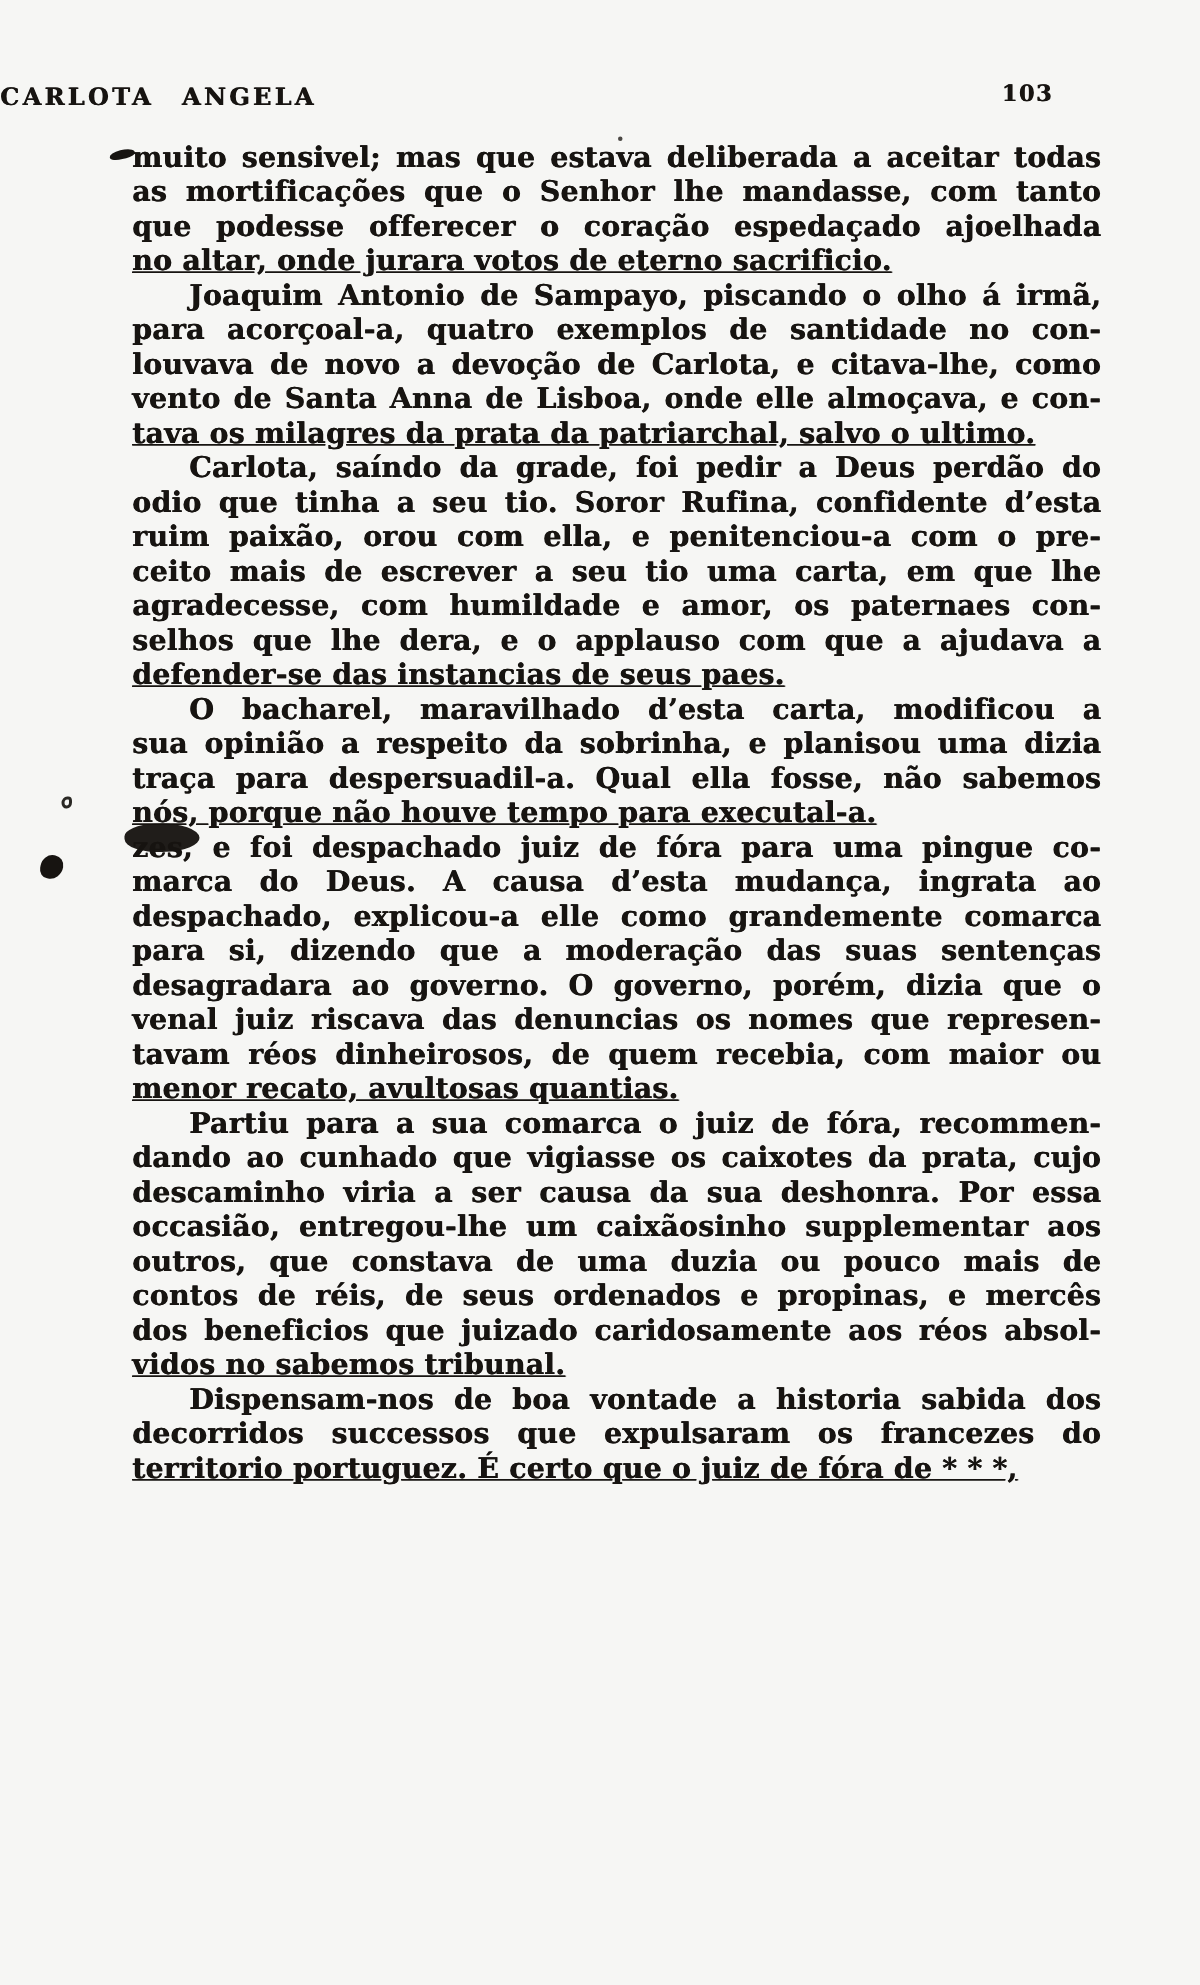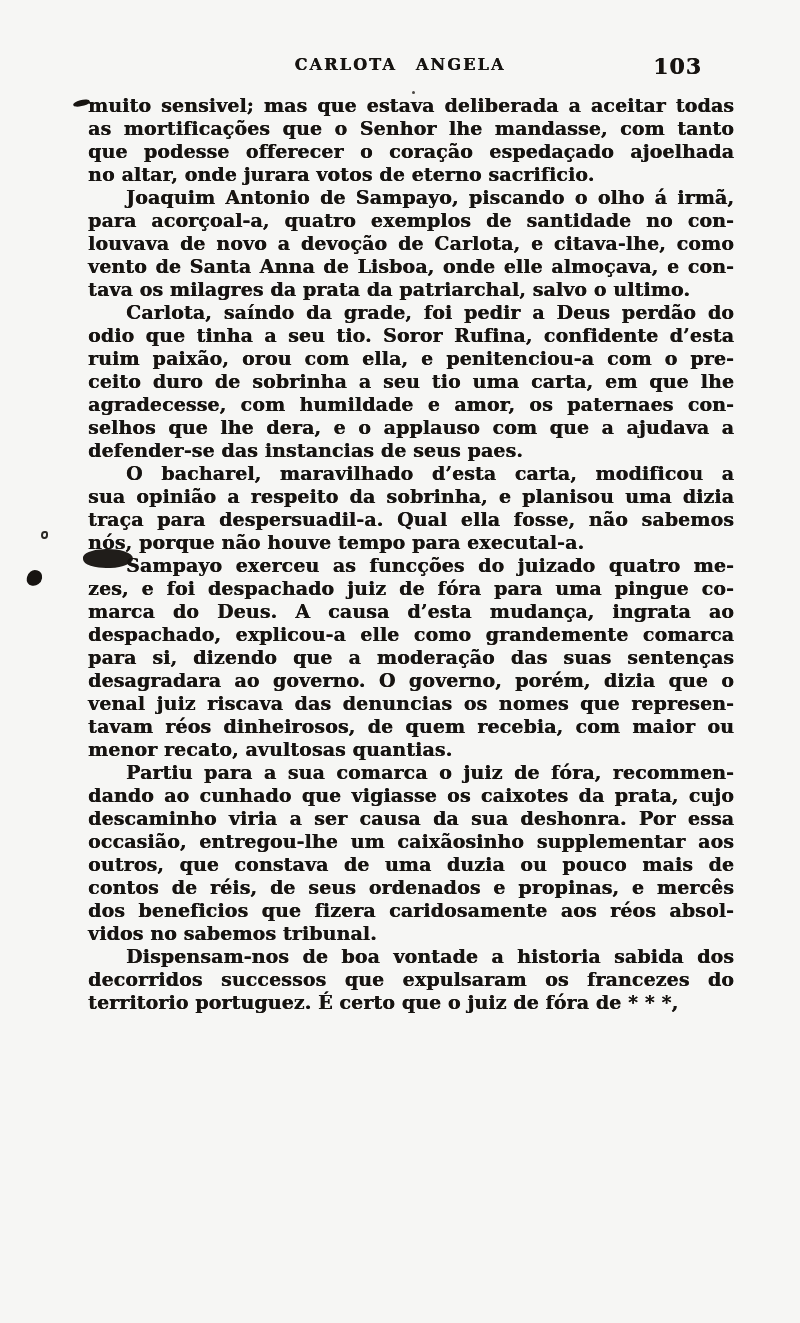--- a/index.html
+++ b/index.html
@@ -21,31 +21,30 @@
   }
   
   .running-header{
     position:absolute;
     top:53px; left:0; width:100%;
     height:26px;
   }
   .header-title{
     position:absolute;
     top:2px; left:0; width:100%;
-    text-align:center;
     font-size:16px;
     font-weight:bold;
     letter-spacing:2.2px;
     word-spacing:11px;
     text-shadow:0.4px 0 currentColor;
   }
   .page-number{
     position:absolute;
     top:0; right:98px;
-    font-size:22px;
+    font-size:15px;
     font-weight:bold;
     letter-spacing:1px;
     text-shadow:0.4px 0 currentColor;
   }
   
   .text-body{
     position:absolute;
     top:94px; left:88px;
     width:646px;
   }
@@ -53,21 +52,21 @@
     font-size:19px;
     line-height:23px;
     font-weight:bold;
     letter-spacing:0.1px;
     text-align:justify;
     text-align-last:justify;
     text-justify:inter-word;
     text-shadow:0.35px 0 currentColor;
     white-space:normal;
   }
-  .line.last{ text-align-last:left; }
+  .line.last{ text-align-last:left;text-decoration:underline; }
   .line.indent{ padding-left:38px; }
   
   .ink{ position:absolute; background:var(--ink); }
   .smudge-dash{
     top:100px; left:73px; width:17px; height:6px;
     border-radius:60% 70% 50% 60%;
     transform:rotate(-14deg);
   }
   .ring-mark{
     top:531px; left:41px; width:7px; height:8px;
@@ -115,44 +114,43 @@
       <div class="line">que podesse offerecer o coração espedaçado ajoelhada</div>
       <div class="line last">no altar, onde jurara votos de eterno sacrificio.</div>
       <div class="line indent">Joaquim Antonio de Sampayo, piscando o olho á irmã,</div>
       <div class="line">para acorçoal-a, quatro exemplos de santidade no con-</div>
       <div class="line">louvava de novo a devoção de Carlota, e citava-lhe, como</div>
       <div class="line">vento de Santa Anna de Lisboa, onde elle almoçava, e con-</div>
       <div class="line last">tava os milagres da prata da patriarchal, salvo o ultimo.</div>
       <div class="line indent">Carlota, saíndo da grade, foi pedir a Deus perdão do</div>
       <div class="line">odio que tinha a seu tio. Soror Rufina, confidente d’esta</div>
       <div class="line">ruim paixão, orou com ella, e penitenciou-a com o pre-</div>
-      <div class="line">ceito duro de sobrinha a seu tio uma carta, em que lhe</div>
+      <div class="line">ceito mais de escrever a seu tio uma carta, em que lhe</div>
       <div class="line">agradecesse, com humildade e amor, os paternaes con-</div>
       <div class="line">selhos que lhe dera, e o applauso com que a ajudava a</div>
       <div class="line last">defender-se das instancias de seus paes.</div>
       <div class="line indent">O bacharel, maravilhado d’esta carta, modificou a</div>
       <div class="line">sua opinião a respeito da sobrinha, e planisou uma dizia</div>
       <div class="line">traça para despersuadil-a. Qual ella fosse, não sabemos</div>
       <div class="line last">nós, porque não houve tempo para executal-a.</div>
-      <div class="line indent">Sampayo exerceu as funcções do juizado quatro me-</div>
       <div class="line">zes, e foi despachado juiz de fóra para uma pingue co-</div>
       <div class="line">marca do Deus. A causa d’esta mudança, ingrata ao</div>
       <div class="line">despachado, explicou-a elle como grandemente comarca</div>
       <div class="line">para si, dizendo que a moderação das suas sentenças</div>
       <div class="line">desagradara ao governo. O governo, porém, dizia que o</div>
       <div class="line">venal juiz riscava das denuncias os nomes que represen-</div>
       <div class="line">tavam réos dinheirosos, de quem recebia, com maior ou</div>
       <div class="line last">menor recato, avultosas quantias.</div>
       <div class="line indent">Partiu para a sua comarca o juiz de fóra, recommen-</div>
       <div class="line">dando ao cunhado que vigiasse os caixotes da prata, cujo</div>
       <div class="line">descaminho viria a ser causa da sua deshonra. Por essa</div>
       <div class="line">occasião, entregou-lhe um caixãosinho supplementar aos</div>
       <div class="line">outros, que constava de uma duzia ou pouco mais de</div>
       <div class="line">contos de réis, de seus ordenados e propinas, e mercês</div>
-      <div class="line">dos beneficios que fizera caridosamente aos réos absol-</div>
+      <div class="line">dos beneficios que juizado caridosamente aos réos absol-</div>
       <div class="line last">vidos no sabemos tribunal.</div>
       <div class="line indent">Dispensam-nos de boa vontade a historia sabida dos</div>
       <div class="line">decorridos successos que expulsaram os francezes do</div>
       <div class="line last">territorio portuguez. É certo que o juiz de fóra de * * *,</div>
     </div>
 
   <div class="ink smudge-dash"></div>
   <div class="ring-mark" style="position:absolute;"></div>
   <div class="ink blob-mark"></div>
   <div class="dot-mark" style="position:absolute;"></div>

